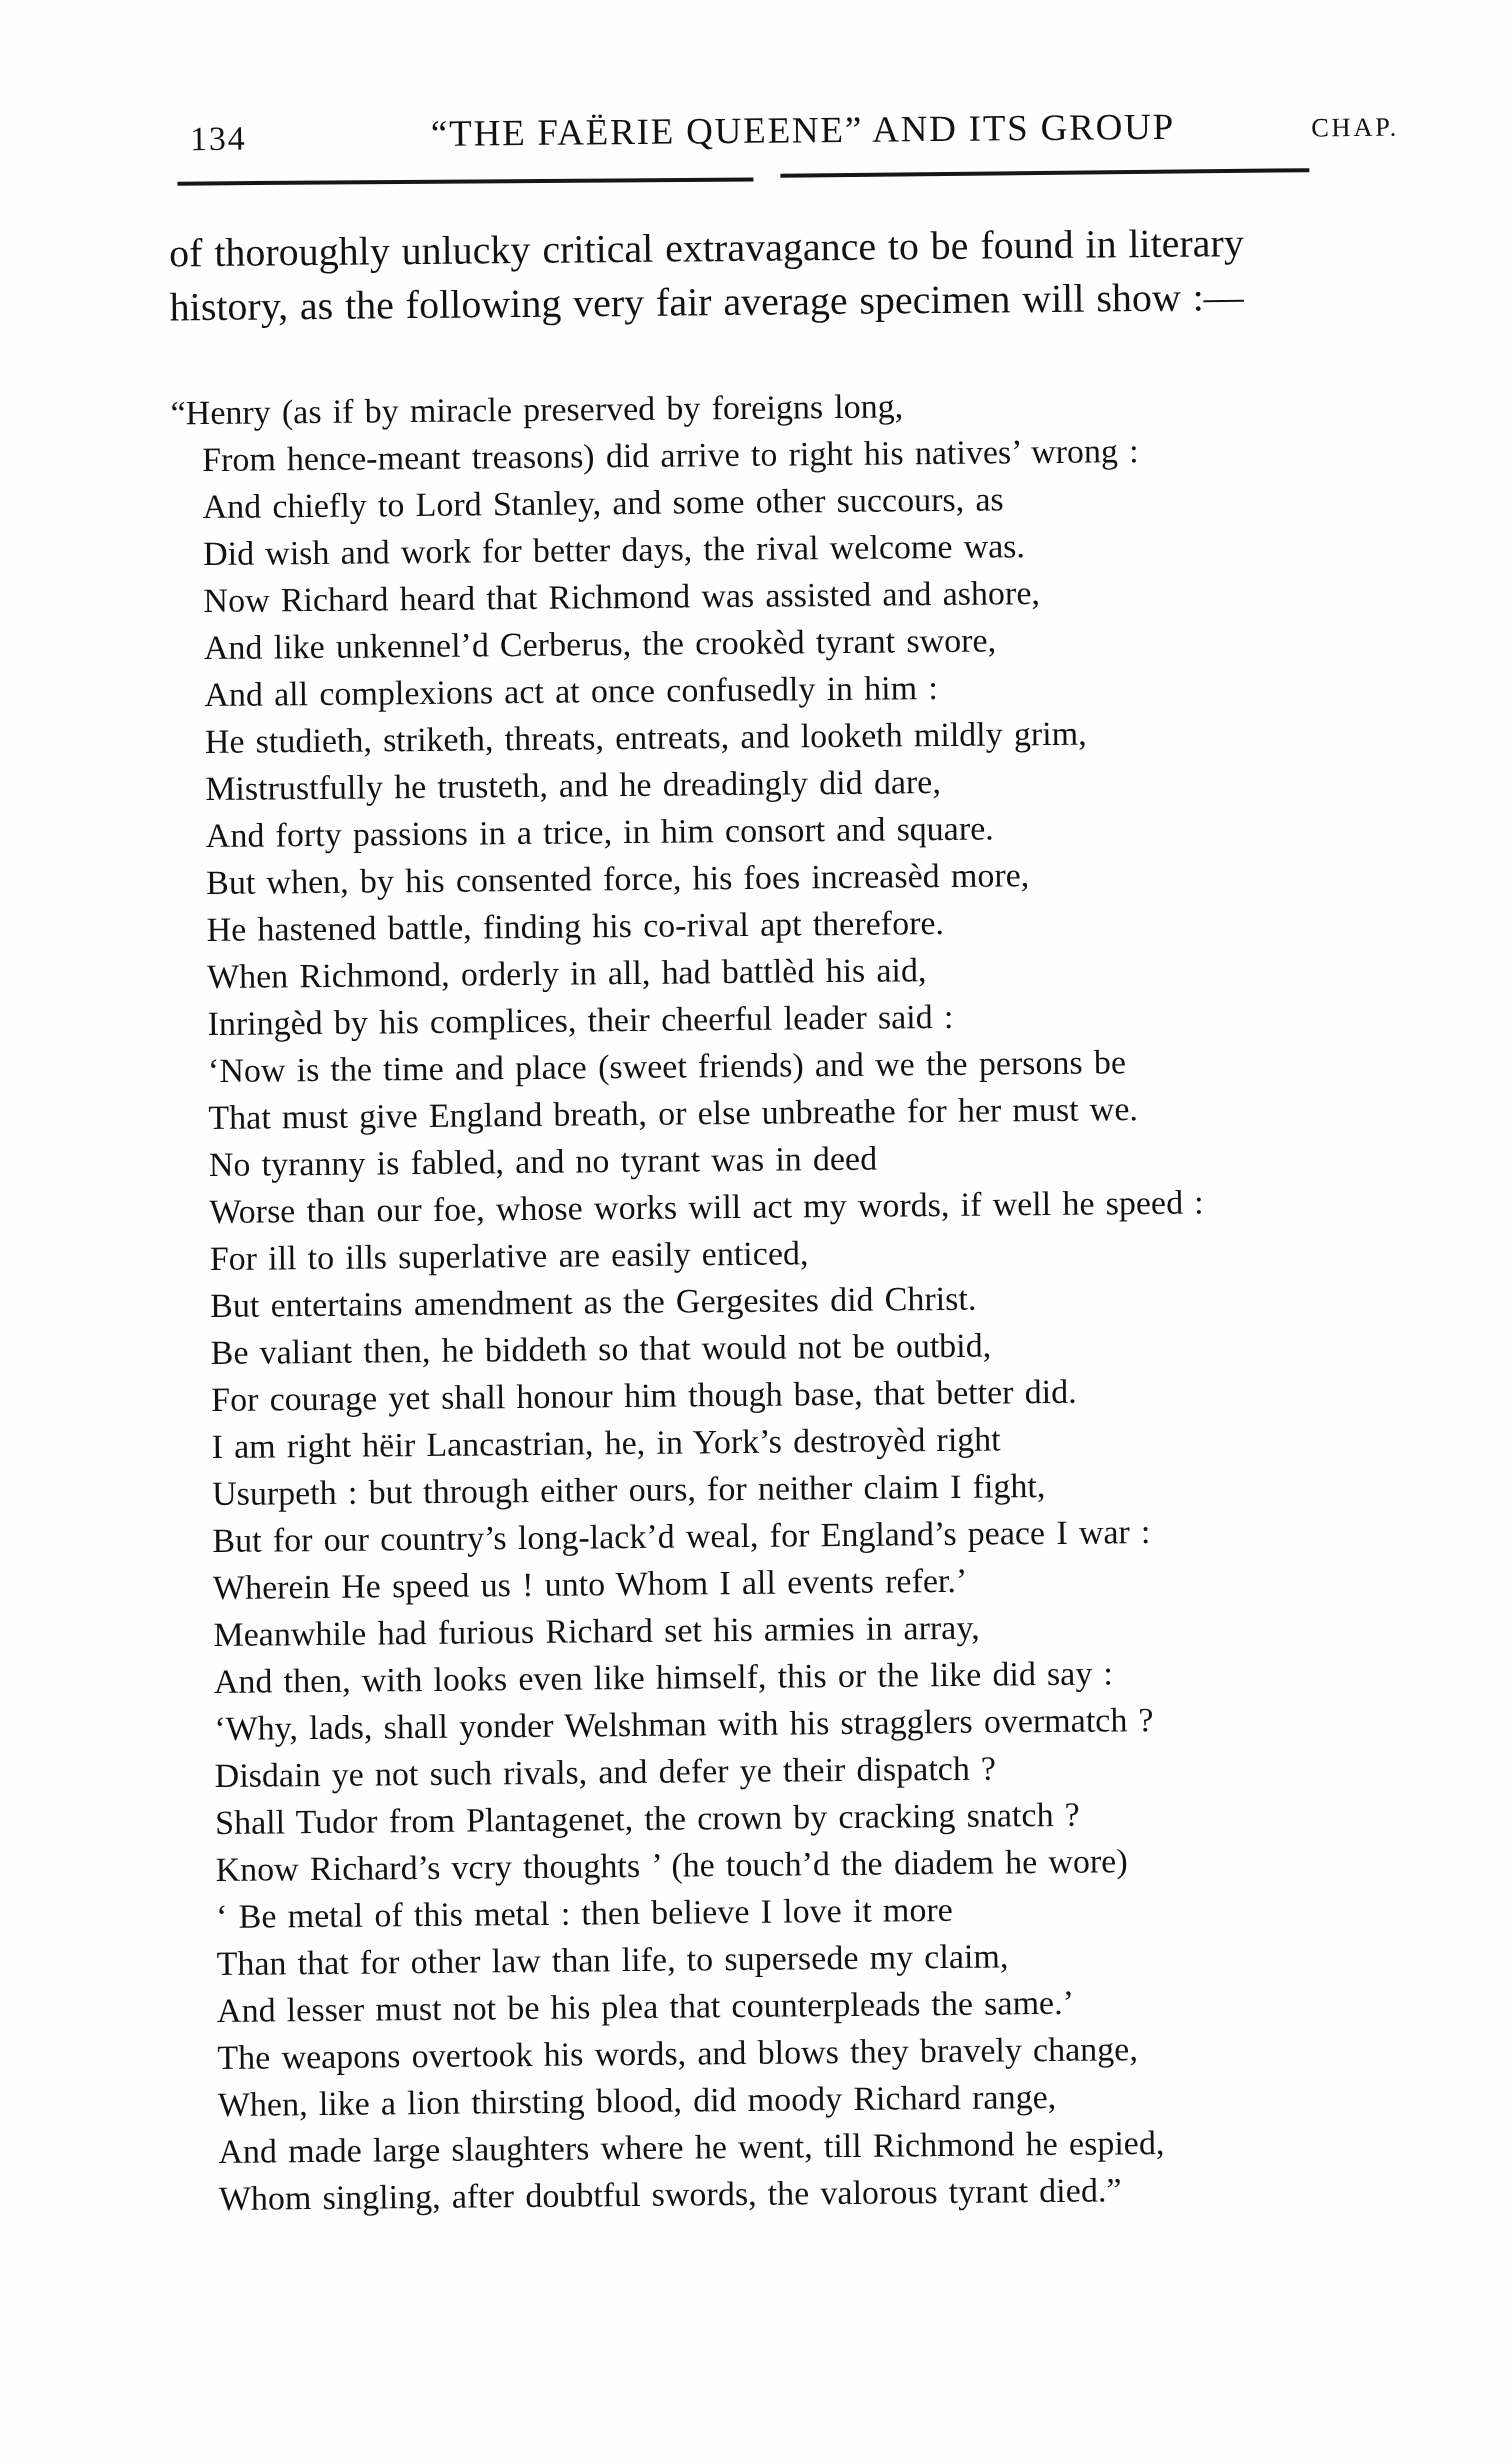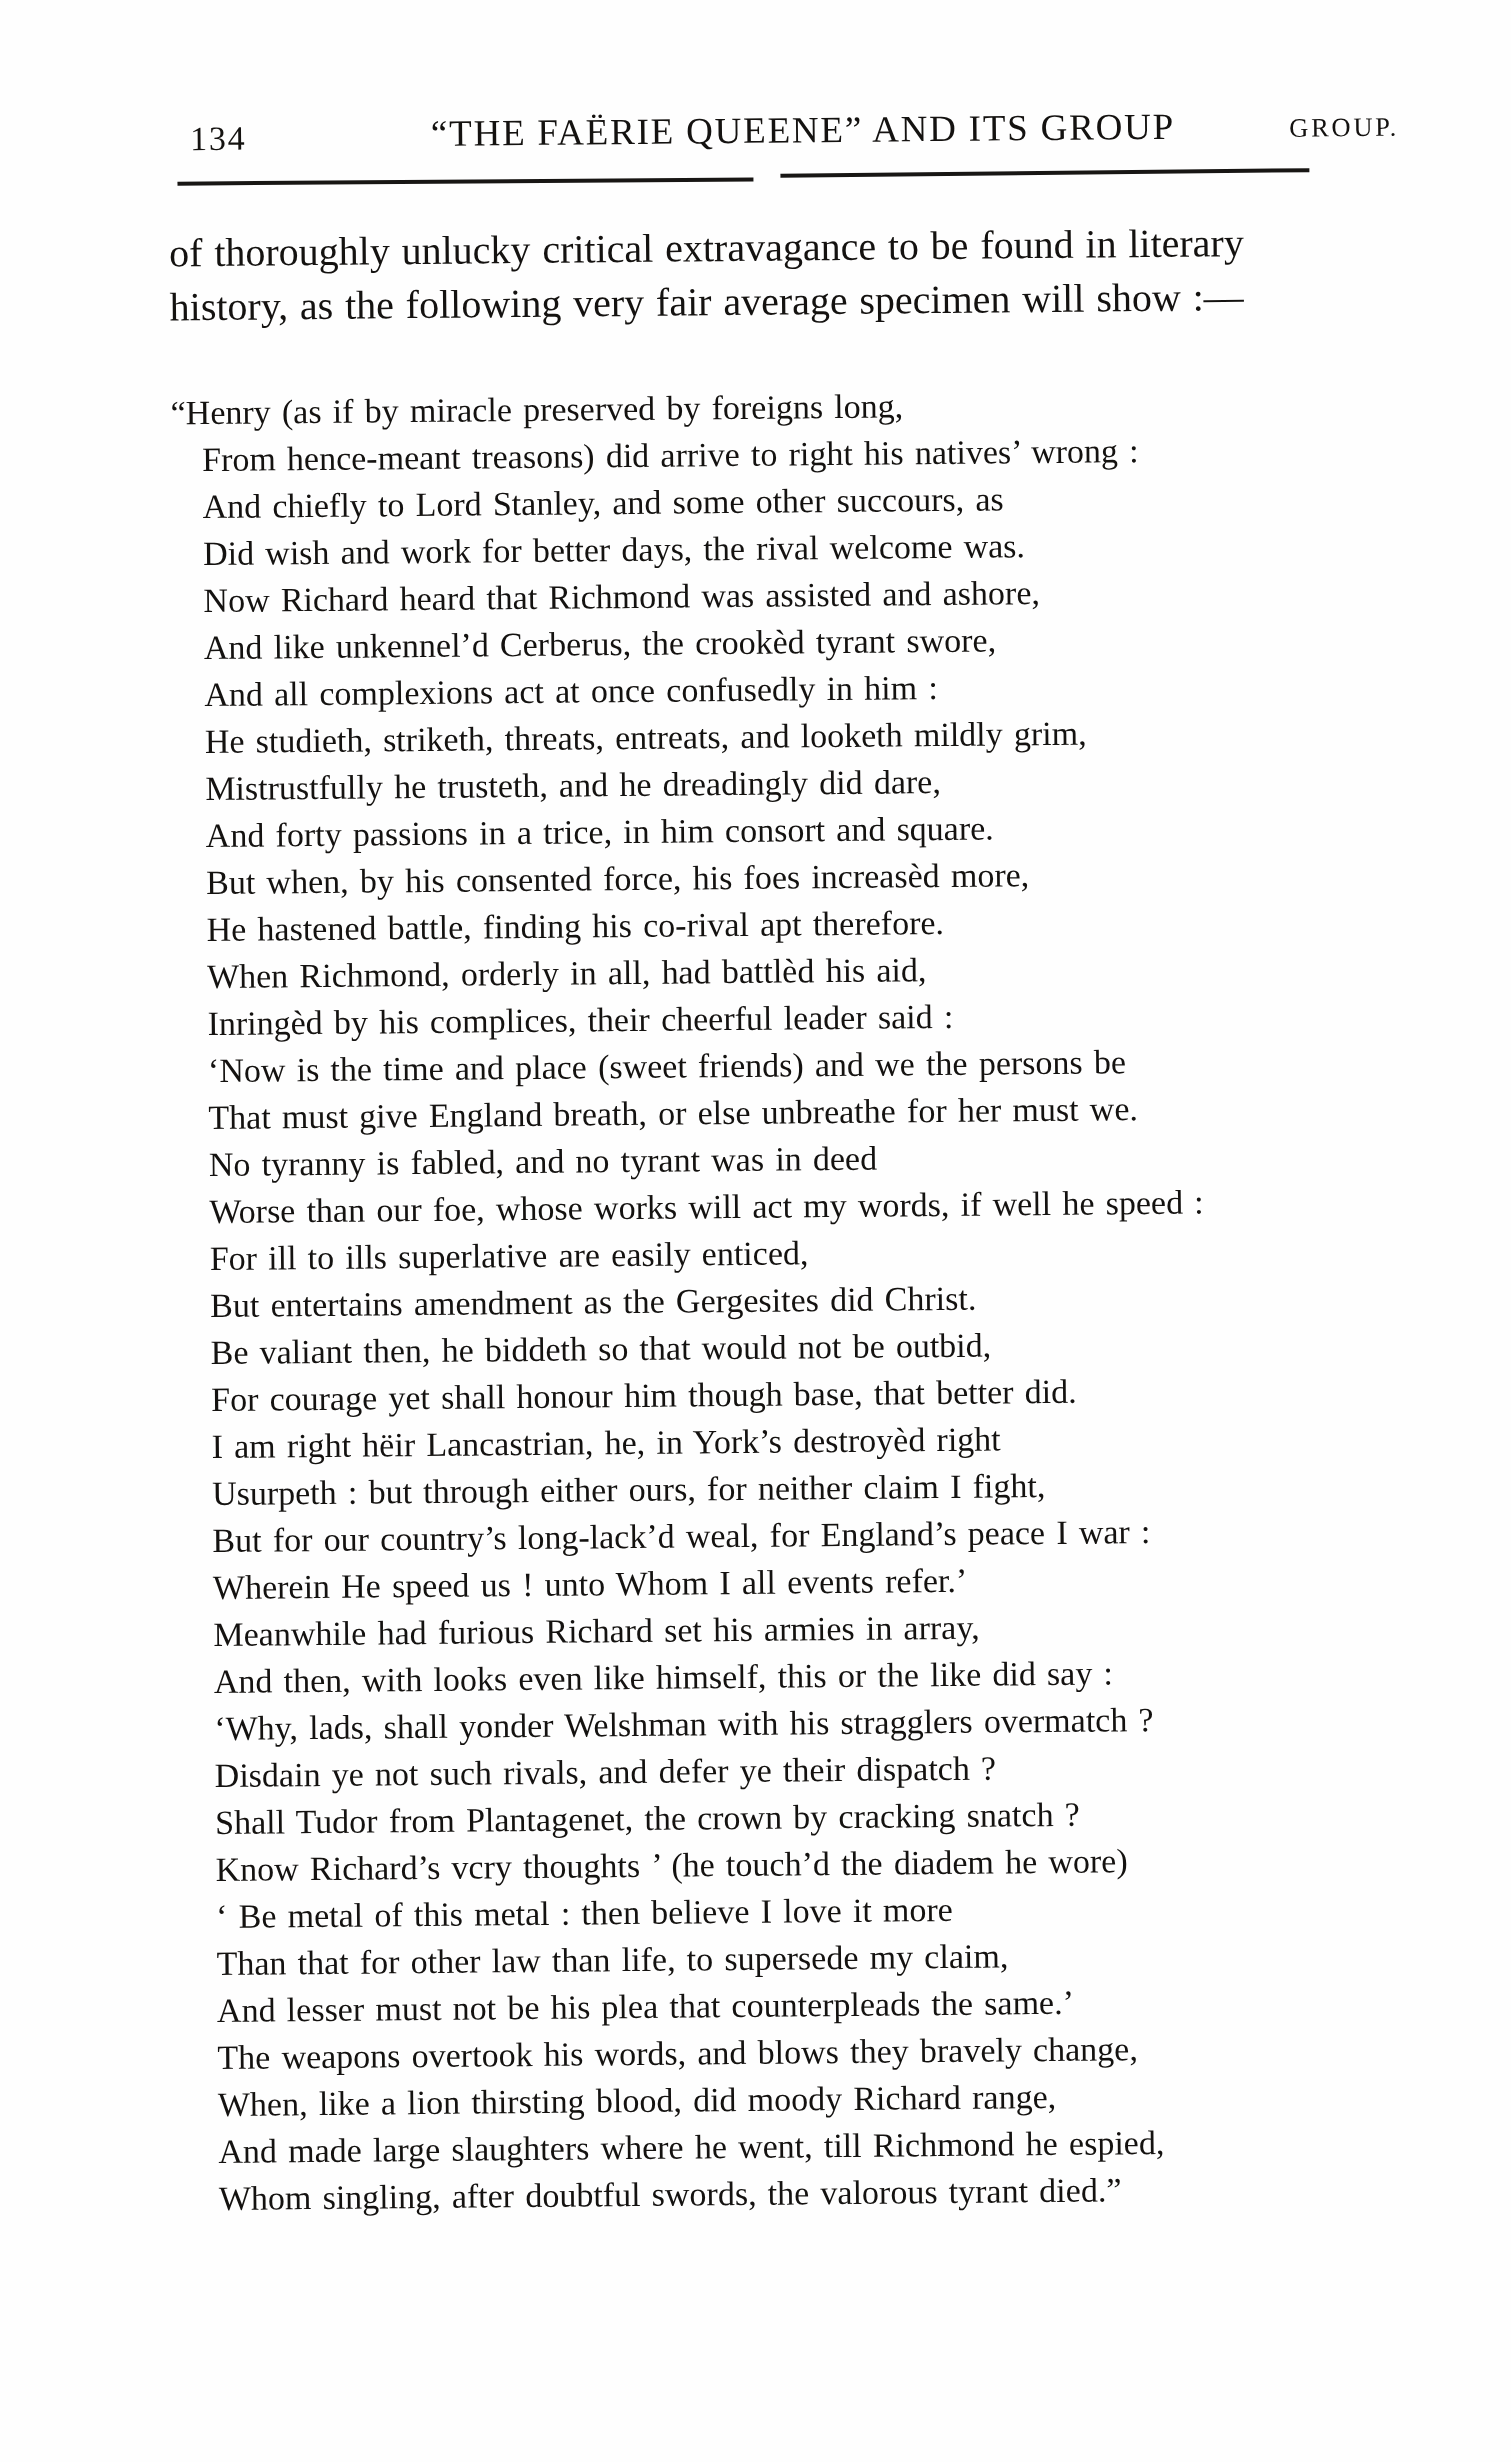--- a/index.html
+++ b/index.html
@@ -55,21 +55,21 @@
 </style>
 </head>
 <body>
 
 <div class="page">
   <div class="scan">
 
     <div class="header">
       <span class="page-number">134</span>
       <span class="running-title">“THE FAËRIE QUEENE” AND ITS GROUP</span>
-      <span class="chapter-label">GROUP.</span>
+      <span class="chapter-label">CHAP.</span>
     </div>
 
     <div class="rule-left"></div>
     <div class="rule-right"></div>
 
     <div class="intro">
         <div class="intro-line">of thoroughly unlucky critical extravagance to be found in literary</div>
         <div class="intro-line">history, as the following very fair average specimen will show :—</div>
       </div>
 

